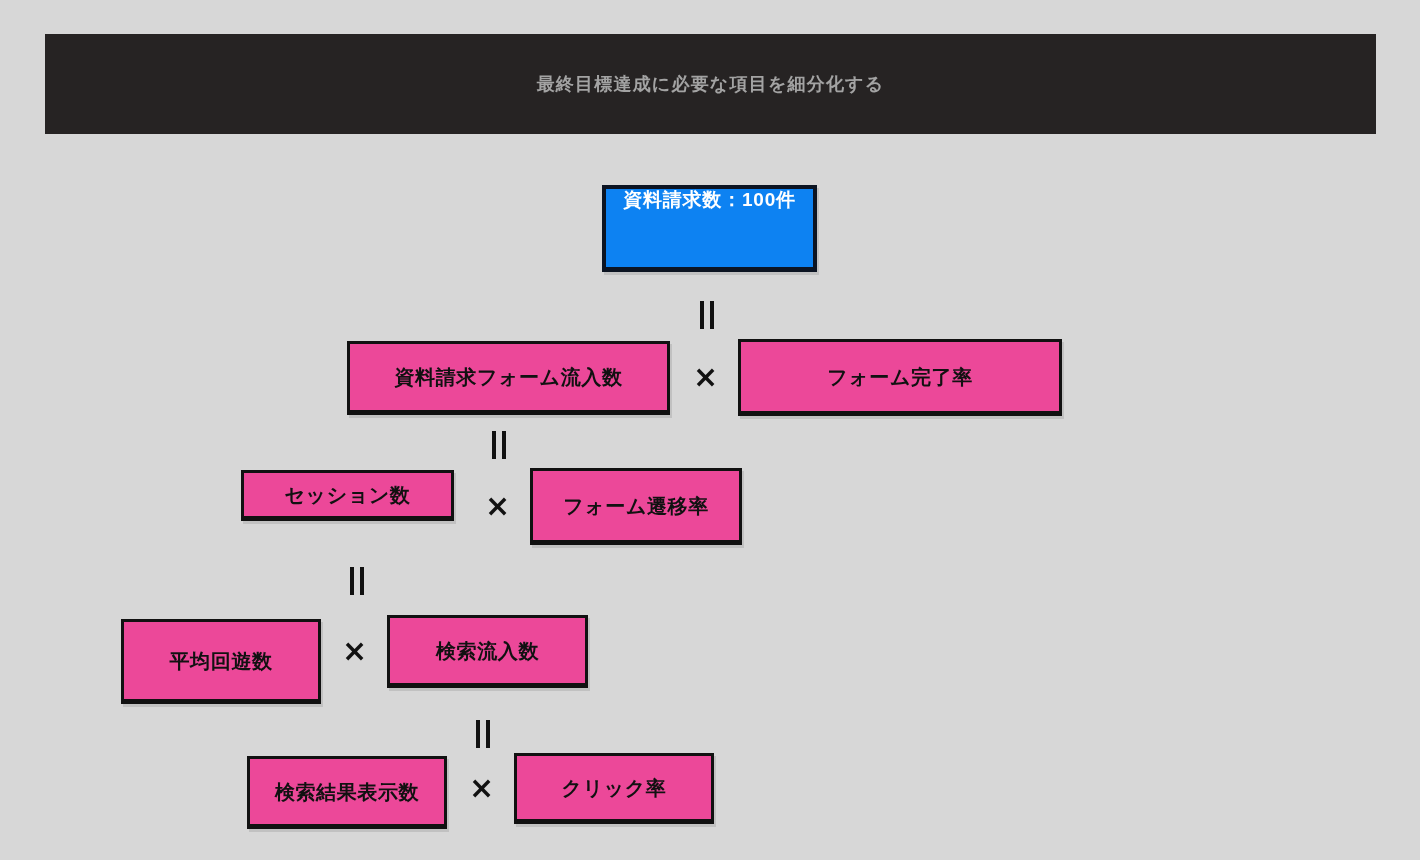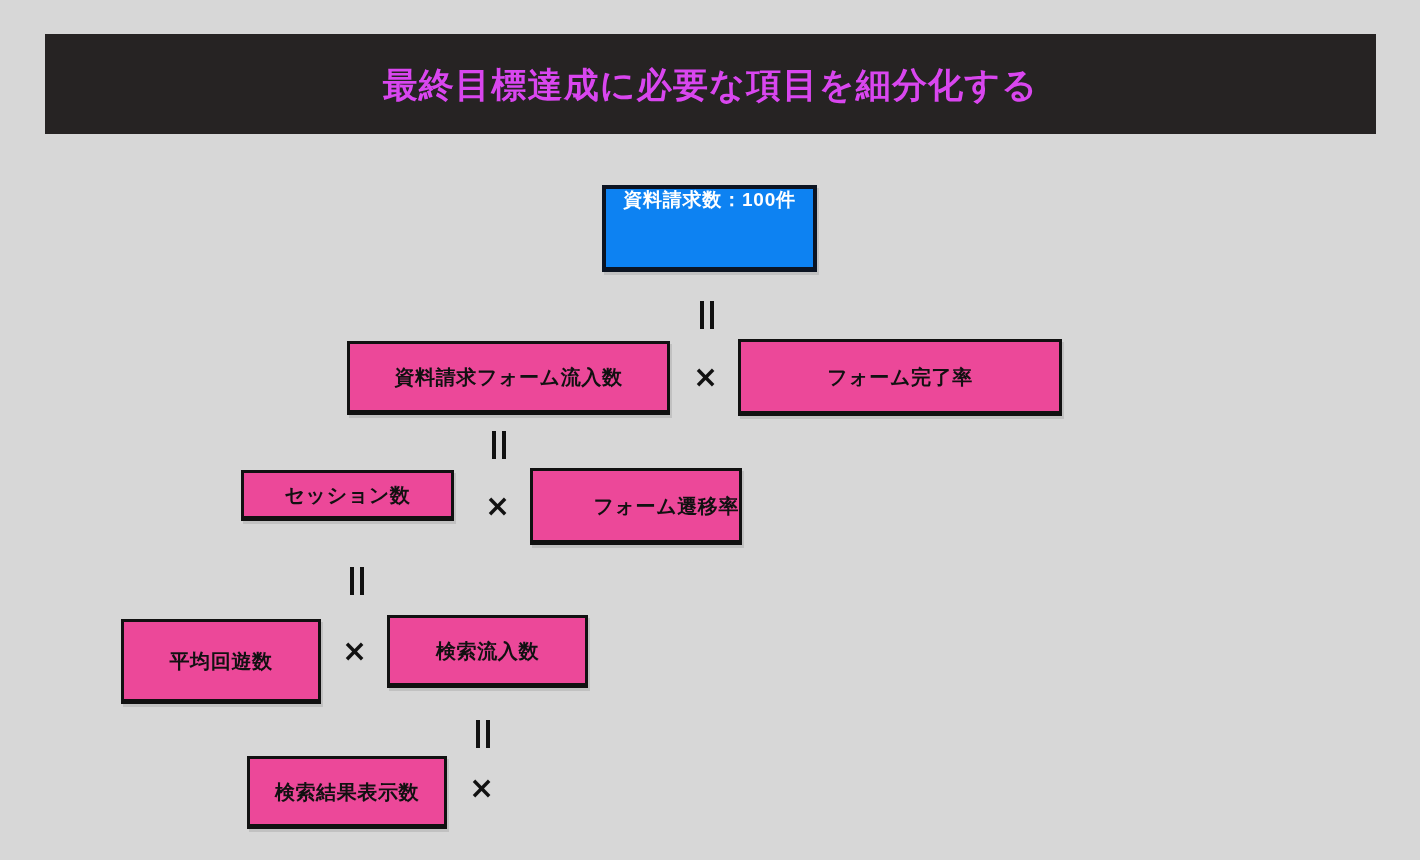--- a/index.html
+++ b/index.html
@@ -27,22 +27,22 @@
     left: 45px;
     top: 34px;
     width: 1331px;
     height: 100px;
     background: #262323;
     display: flex;
     align-items: center;
     justify-content: center;
   }
   .title-text {
-    color: #d946ef;
-    font-size: 35px;
+    color: #a3a3a3;
+    font-size: 18px;
     font-weight: 700;
     letter-spacing: 1.2px;
     line-height: 1;
     text-align: center;
     white-space: nowrap;
   }
 
   
   .node {
     position: absolute;
@@ -131,21 +131,21 @@
 
   <div class="op op-equals" style="left:492px; top:431px;">
     <i></i>
     <i></i>
   </div>
 
   <div class="node" style="left:241px; top:470px; width:213px; height:51px;">
     <span class="node-label">セッション数</span>
   </div>
   <div class="op op-times" style="left:485px; top:491px;">×</div>
-  <div class="node" style="left:530px; top:468px; width:212px; height:77px;justify-content:flex-end;">
+  <div class="node" style="left:530px; top:468px; width:212px; height:77px;">
     <span class="node-label">フォーム遷移率</span>
   </div>
 
   <div class="op op-equals" style="left:350px; top:567px;">
     <i></i>
     <i></i>
   </div>
 
   <div class="node" style="left:121px; top:619px; width:200px; height:85px;">
     <span class="node-label">平均回遊数</span>
@@ -157,14 +157,17 @@
 
   <div class="op op-equals" style="left:476px; top:720px;">
     <i></i>
     <i></i>
   </div>
 
   <div class="node" style="left:247px; top:756px; width:200px; height:73px;">
     <span class="node-label">検索結果表示数</span>
   </div>
   <div class="op op-times" style="left:469px; top:773px;">×</div>
+  <div class="node" style="left:514px; top:753px; width:200px; height:71px;">
+    <span class="node-label">クリック率</span>
+  </div>
 
 </div>
 
 </body></html>

